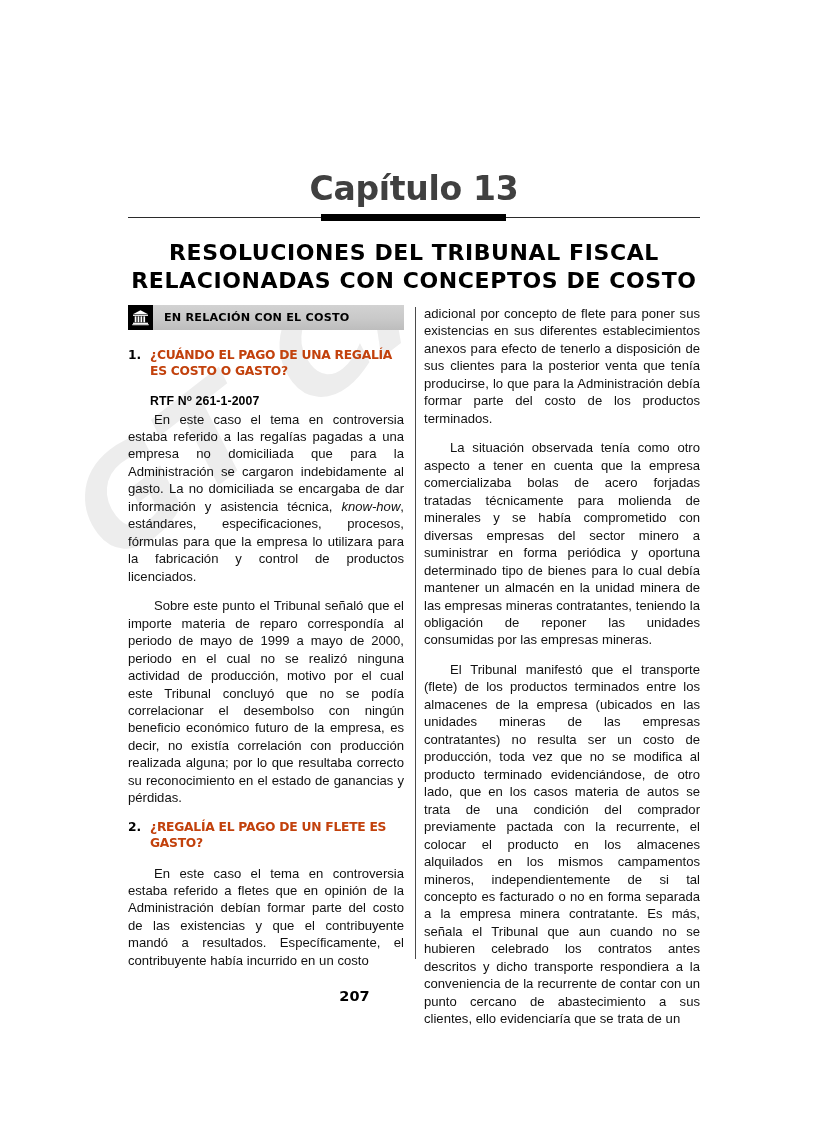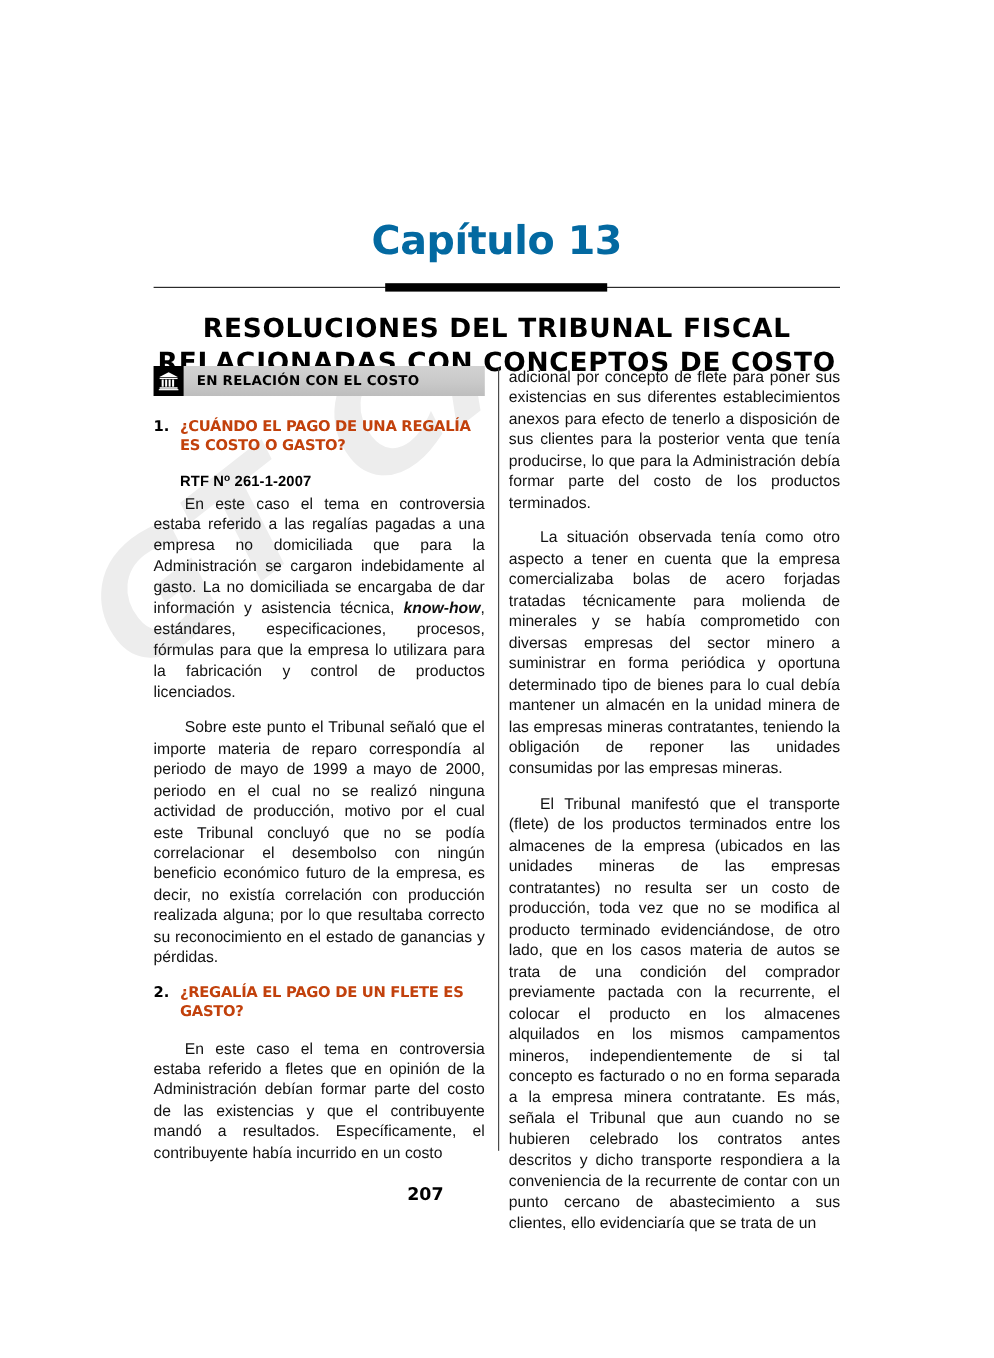--- a/index.html
+++ b/index.html
@@ -65,22 +65,22 @@
     top: 168px;
     width: 572px;
   }
   .chapter-title {
     font-family: "DejaVu Sans", sans-serif;
     font-weight: bold;
     font-size: 33px;
     text-align: center;
     letter-spacing: -0.3px;
     line-height: 1.05;
-    margin: 16px;
-    color: #0369a1;
+    margin: 4px;
+    color: #404040;
   }
   .rule-wrap {
     position: relative;
     height: 10px;
     margin-top: 6px;
   }
   .rule-thin {
     position: absolute;
     left: 0;
     top: 4px;
@@ -203,21 +203,21 @@
     line-height: 1.335;
     text-align: justify;
     text-indent: 26px;
     margin: 0 0 12px 0;
     color: #111;
     -webkit-hyphens: none;
     hyphens: none;
     word-spacing: 0.1px;
   }
   p.body.no-indent { text-indent: 0; }
-  p.body em { font-style: italic; font-weight: bold; }
+  p.body em { font-style: italic; }
 
   
   .page-number {
     position: absolute;
     left: 0;
     top: 988px;
     width: 709px;
     text-align: center;
     font-family: "DejaVu Sans", sans-serif;
     font-weight: bold;

